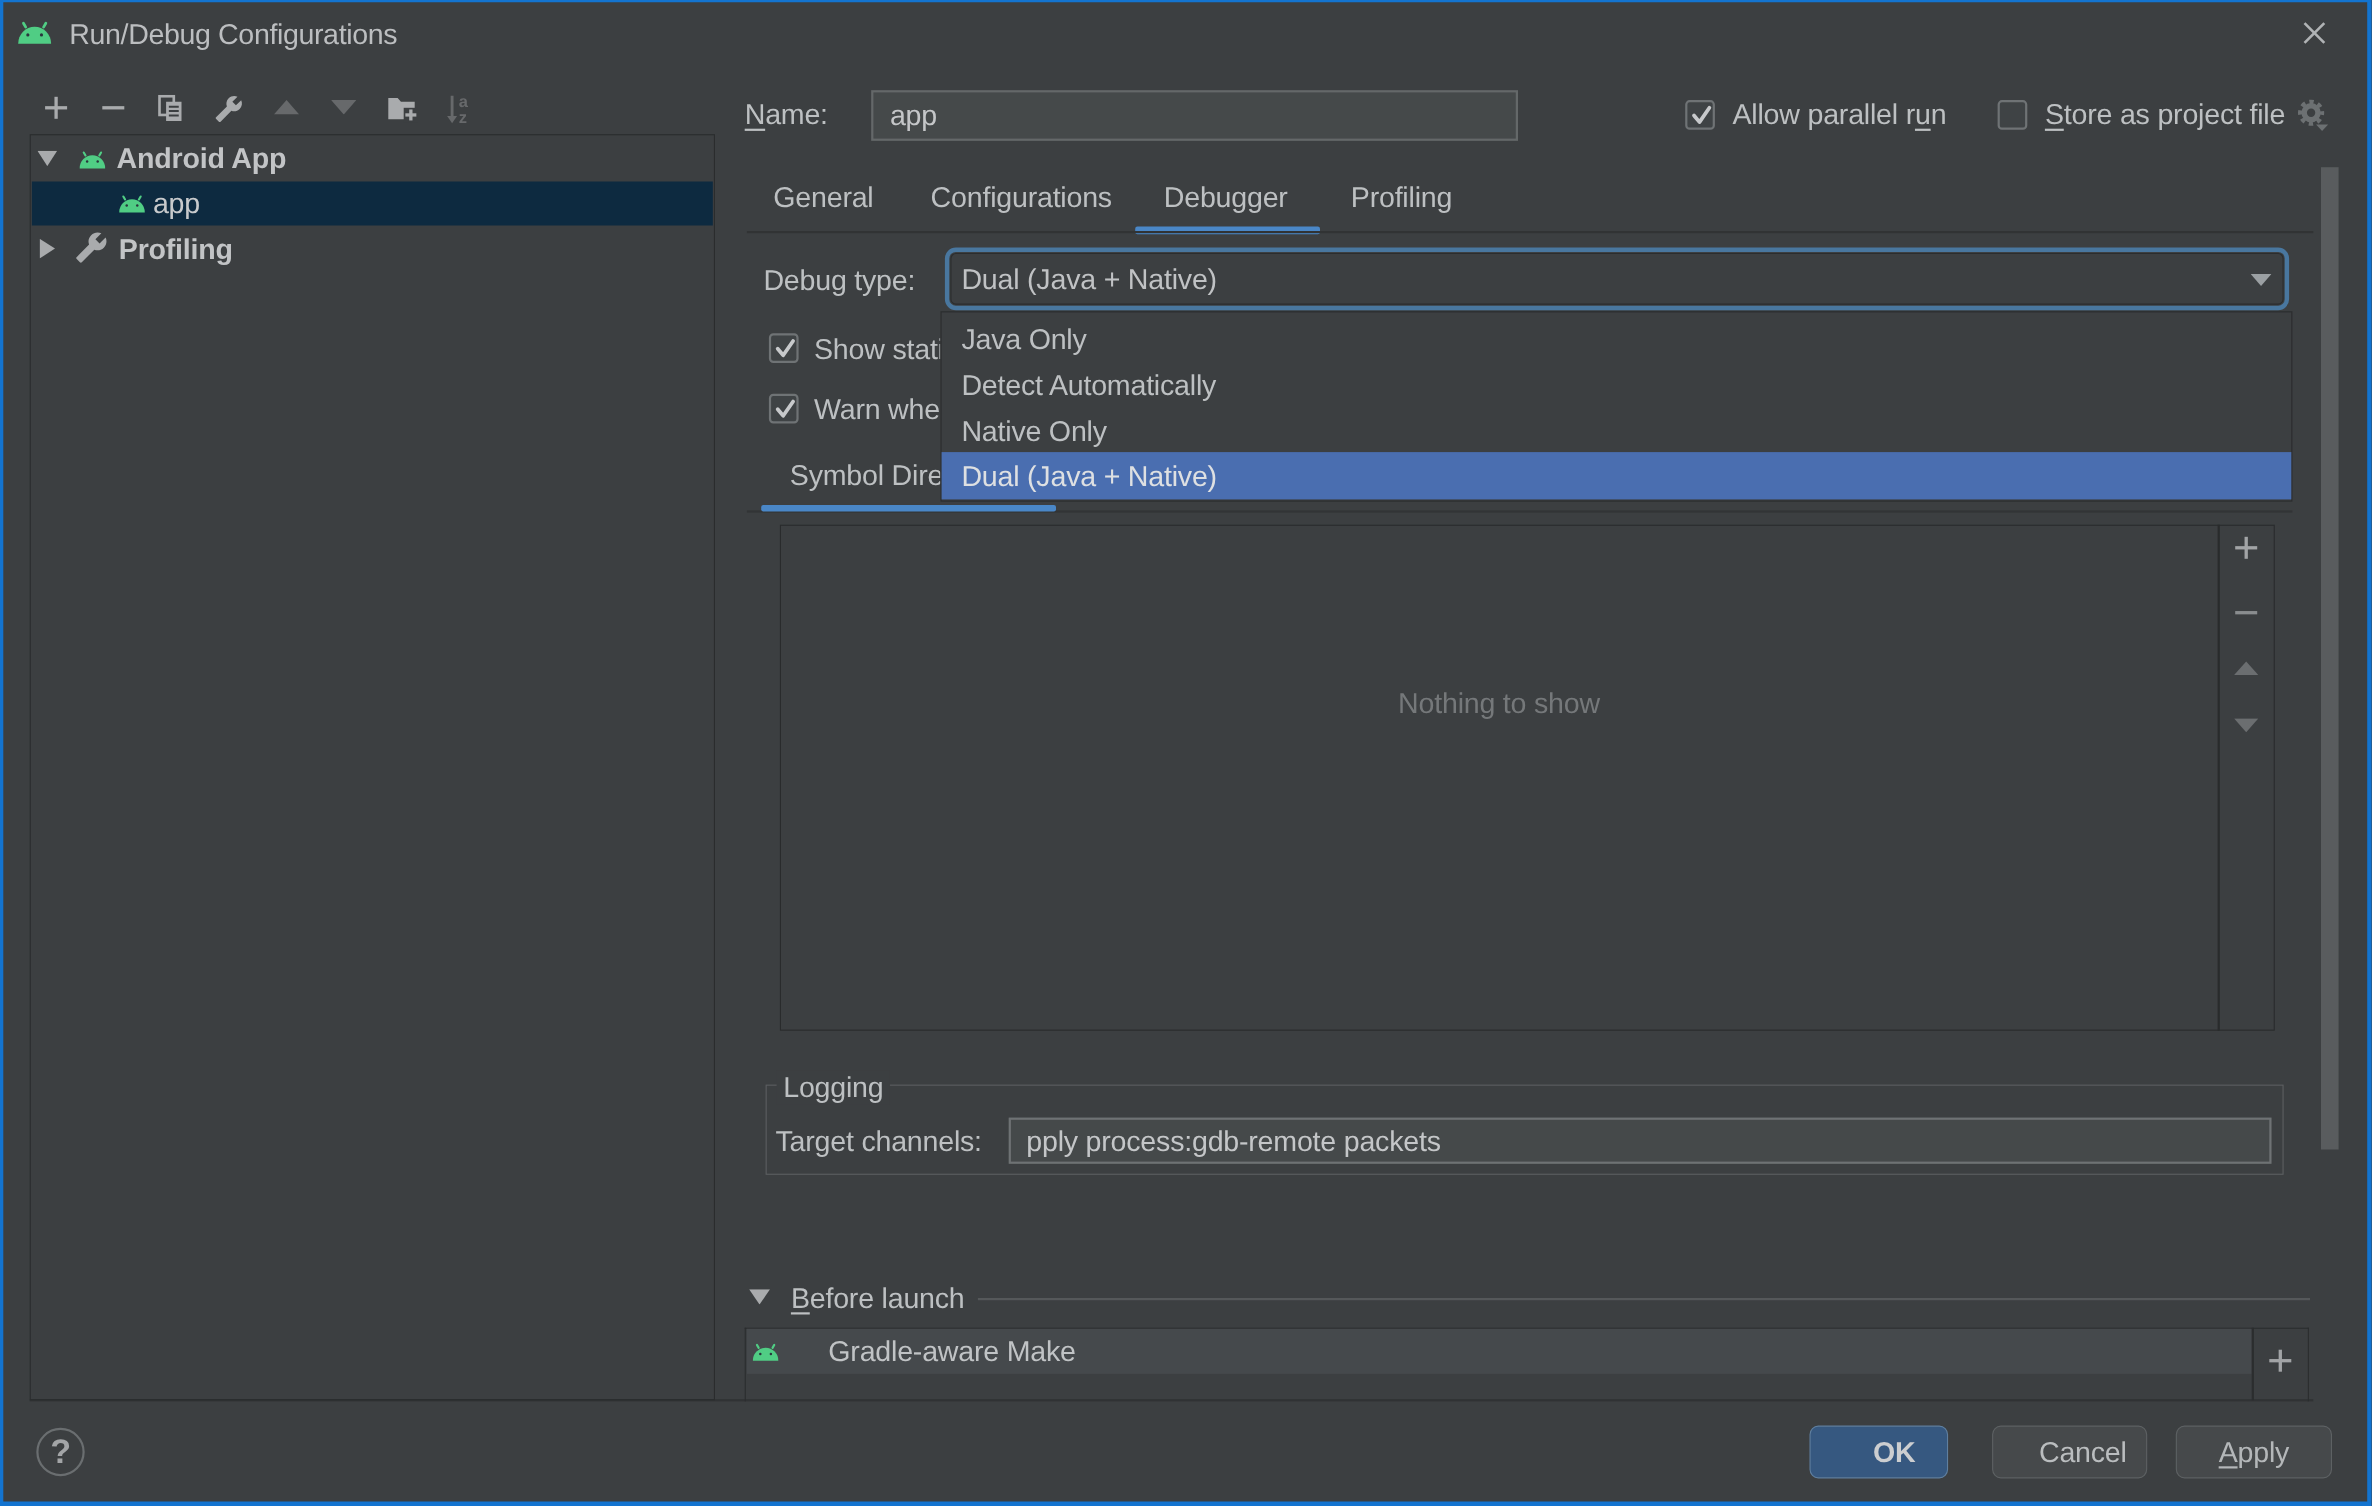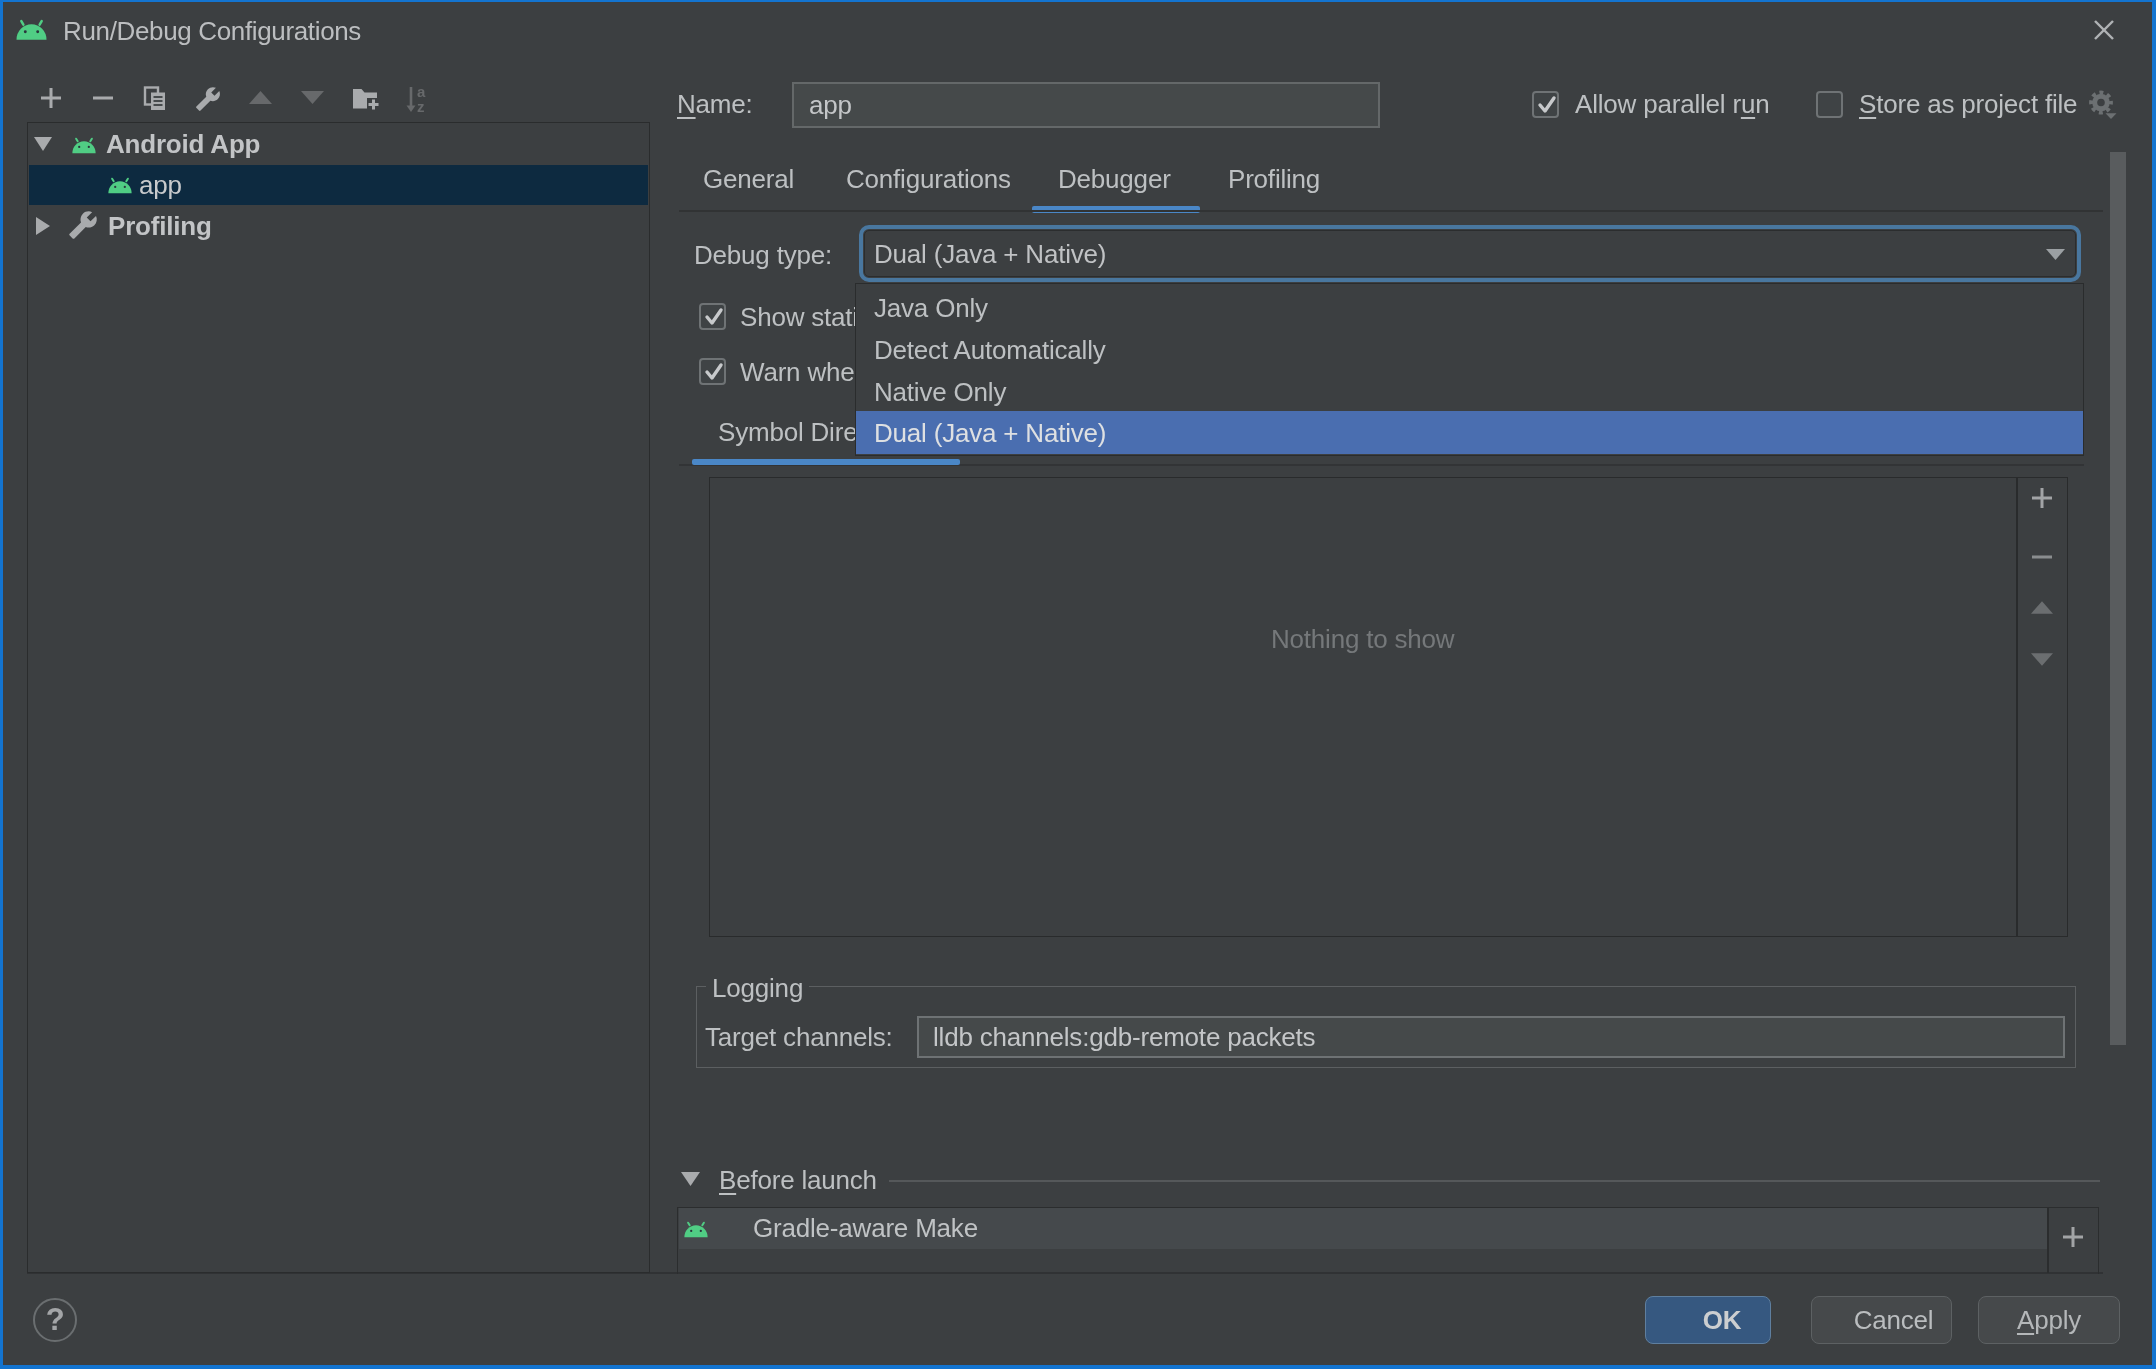--- a/index.html
+++ b/index.html
@@ -162,21 +162,21 @@
 <svg class="abs" style="left:2031px;top:601px" width="22" height="13" viewBox="0 0 23 13">
   <polygon points="11.5,0 23,13 0,13" fill="#6b6e70"></polygon>
 </svg>
 <svg class="abs" style="left:2031px;top:653px" width="22" height="13" viewBox="0 0 23 13">
   <polygon points="0,0 23,0 11.5,13" fill="#6b6e70"></polygon>
 </svg>
 
 <div class="abs" style="left:696px;top:986px;width:1380px;height:82px;border:1.5px solid #5c5f61;"></div>
 <div class="txt" style="left:706px;top:973px;background:#3c3f41;padding:0 6px;">Logging</div>
 <div class="txt vcent" style="left:705px;top:1020px;height:34px;">Target channels:</div>
-<div class="field vcent" style="left:917px;top:1016px;width:1148px;height:42px;border-color:#6e7274;padding-left:14px;color:#c4c6c8;">lldb channels:gdb-remote packets</div>
+<div class="field vcent" style="left:917px;top:1016px;width:1148px;height:42px;border-color:#6e7274;padding-left:14px;color:#c4c6c8;">pply process:gdb-remote packets</div>
 
 <svg class="abs" style="left:681px;top:1172px" width="19" height="14" viewBox="0 0 19 14">
   <polygon points="0,0 19,0 9.5,14" fill="#a9abad"></polygon>
 </svg>
 <div class="txt vcent" style="left:719px;top:1163px;height:34px;"><span class="u">B</span>efore launch</div>
 <div class="abs" style="left:889px;top:1180px;width:1211px;height:2px;background:#55585a;"></div>
 
 <div class="abs" style="left:677px;top:1207px;width:1422px;height:67px;border:1.5px solid #2b2d2e;border-bottom:none;"></div>
 <div class="abs" style="left:679px;top:1208px;width:1368px;height:41px;background:#45494c;"></div>
 <div class="abs" style="left:2047px;top:1207px;width:2px;height:66px;background:#2b2d2e;"></div>

